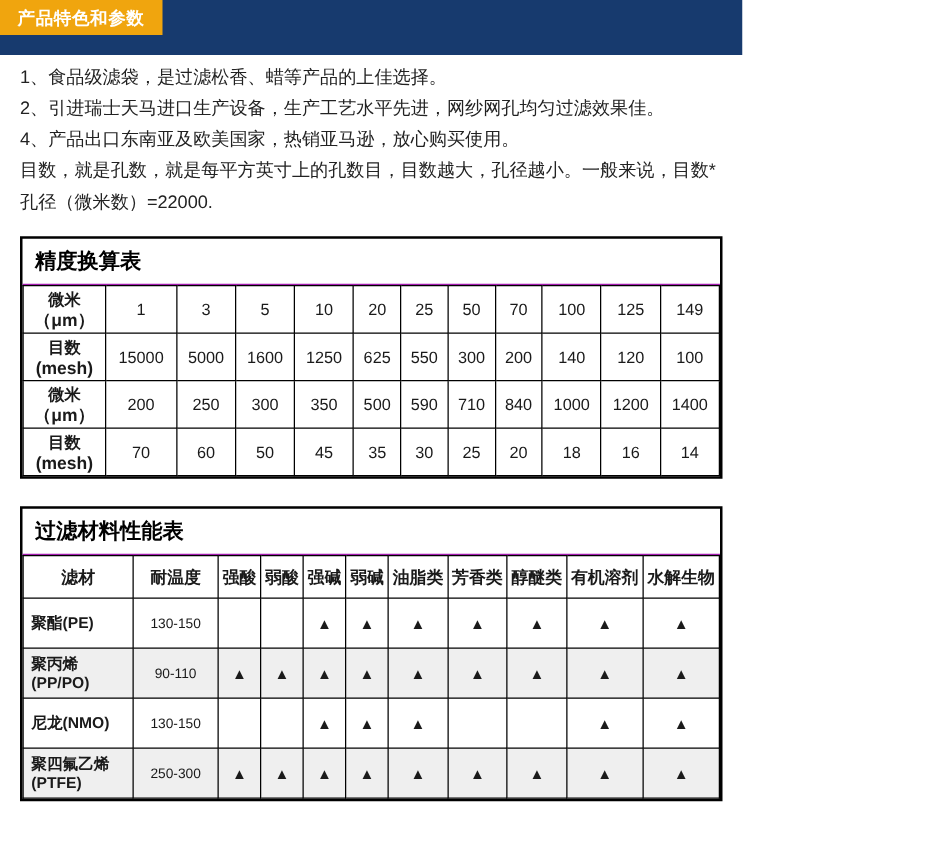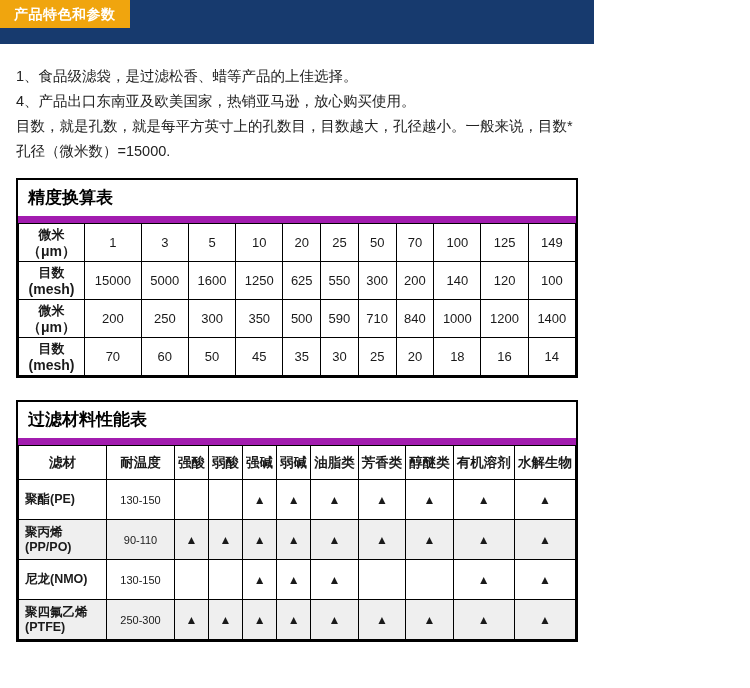--- a/index.html
+++ b/index.html
@@ -29,35 +29,35 @@
     line-height: 28px;
     padding: 0 14px;
     margin-left: 0;
     margin-top: -16px;
     letter-spacing: 0.5px;
     white-space: nowrap;
   }
 
   
   .intro {
-    padding: 20px 16px 6px 16px;
+    padding: 6px 16px 6px 16px;
     font-size: 14.5px;
     line-height: 25px;
     color: #222;
   }
   .intro .line { white-space: nowrap; }
   .intro .wrap { white-space: normal; }
 
   
   .tbl-wrap { margin: 8px 16px 0 16px; border: 2px solid #000; }
   .tbl-title {
     font-size: 17px;
     font-weight: bold;
     padding: 6px 10px 7px 10px;
-    border-bottom: 7px solid #a21caf;
+    border-bottom: 1px solid #a21caf;
     color: #000;
   }
   table { border-collapse: collapse; width: 100%; font-size: 13px; }
   td, th { border: 1px solid #000; text-align: center; vertical-align: middle; font-weight: normal; }
 
   
   #precision-table td { height: 38px; padding: 2px 3px; }
   #precision-table td.rowhead {
     width: 66px; font-size: 13px; line-height: 16px; font-weight: bold;
   }
@@ -78,22 +78,23 @@
 <body>
 
 <div class="page">
 
   <div class="banner">
     <div class="banner-tab">产品特色和参数</div>
   </div>
 
   <div class="intro">
     <div class="line">1、食品级滤袋，是过滤松香、蜡等产品的上佳选择。</div>
+    <div class="line">2、引进瑞士天马进口生产设备，生产工艺水平先进，网纱网孔均匀过滤效果佳。</div>
     <div class="line">4、产品出口东南亚及欧美国家，热销亚马逊，放心购买使用。</div>
-    <div class="wrap">目数，就是孔数，就是每平方英寸上的孔数目，目数越大，孔径越小。一般来说，目数*孔径（微米数）=15000.</div>
+    <div class="wrap">目数，就是孔数，就是每平方英寸上的孔数目，目数越大，孔径越小。一般来说，目数*孔径（微米数）=22000.</div>
   </div>
 
   <div class="tbl-wrap">
     <div class="tbl-title">精度换算表</div>
     <table id="precision-table">
       <tbody>
           <tr>
             <td class="rowhead"><span>微米</span><small>（μm）</small></td>
             <td>1</td>
             <td>3</td>

